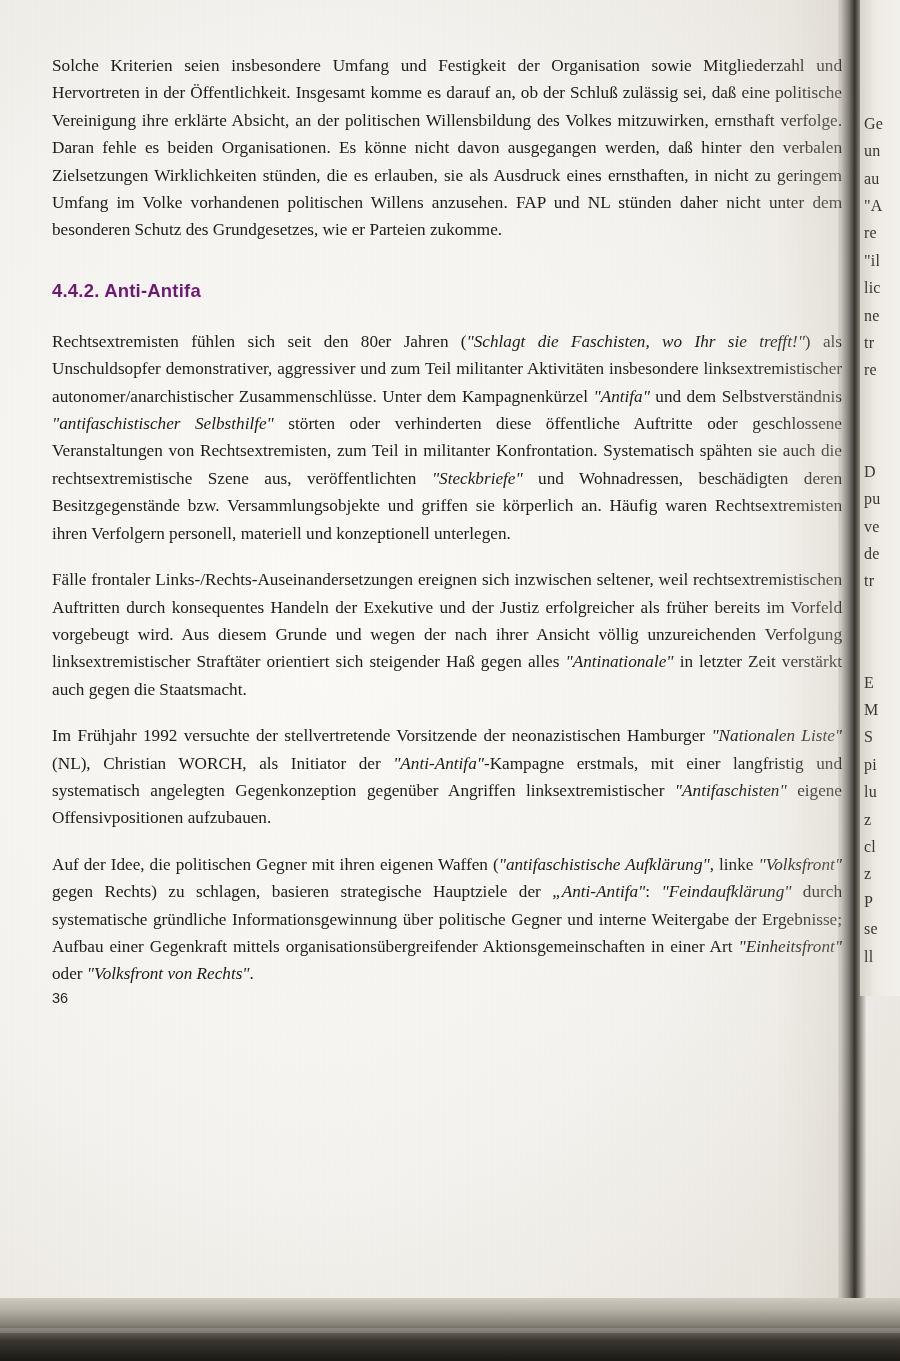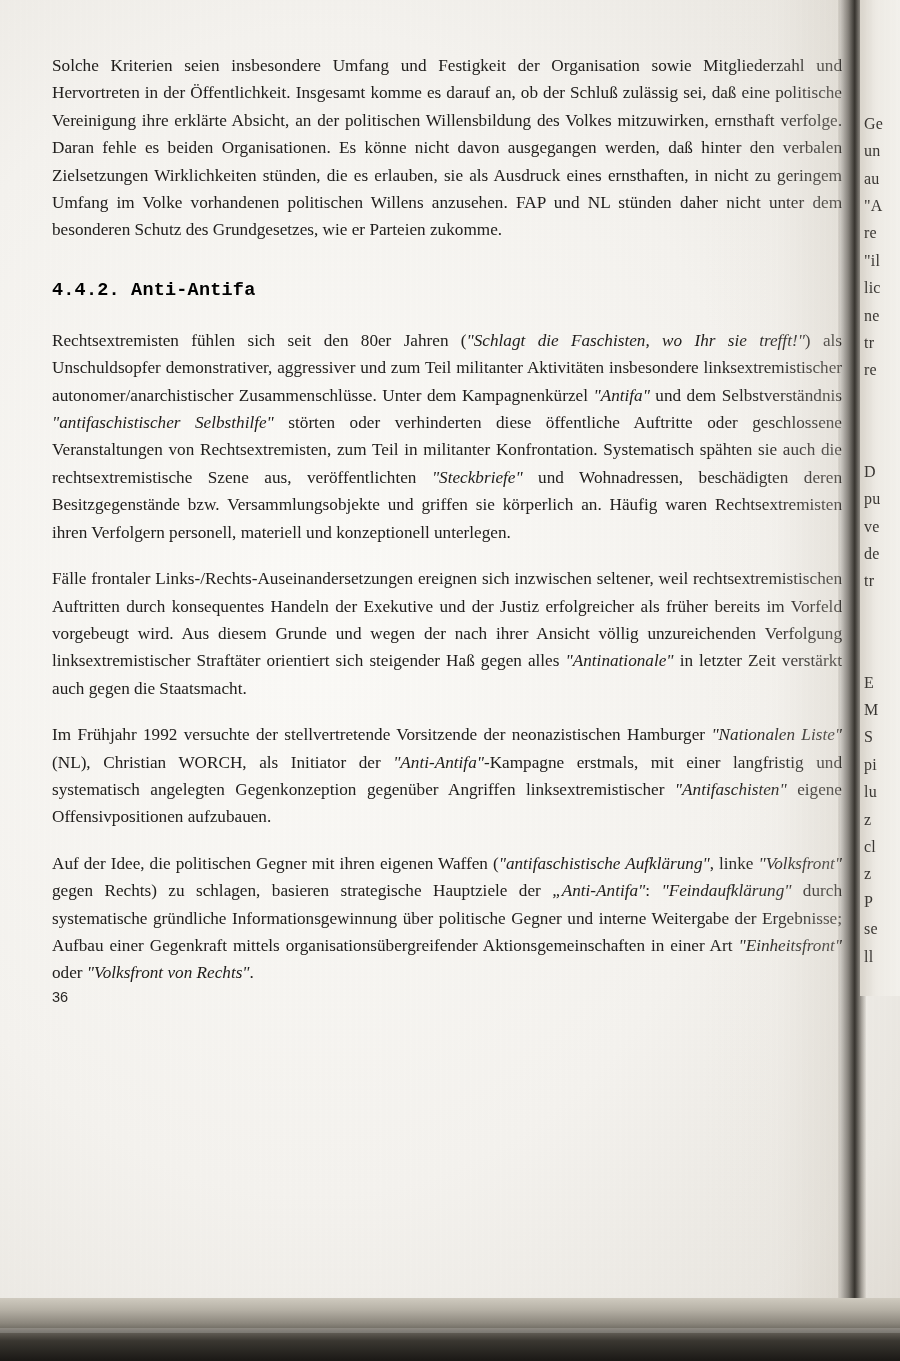--- a/index.html
+++ b/index.html
@@ -82,24 +82,24 @@
     margin: 0 0 19px 0;
     font-size: 17.2px;
     line-height: 27.4px;
     color: #22201e;
     text-align: justify;
     text-justify: inter-word;
     -webkit-font-smoothing: antialiased;
   }
   p.tight { margin-bottom: 0; }
   h2 {
-    font-family: Liberation Mono, monospace;
+    font-family: Liberation Sans, sans-serif;
     font-size: 18.5px;
     font-weight: bold;
-    color: #000000;
+    color: #701a75;
     margin: 36px 0 26px 0;
     letter-spacing: .2px;
   }
   i, .it {
     font-style: italic;
   }
   .pageno {
     font-family: "Liberation Sans", sans-serif;
     font-size: 14.5px;
     color: #2a2825;

